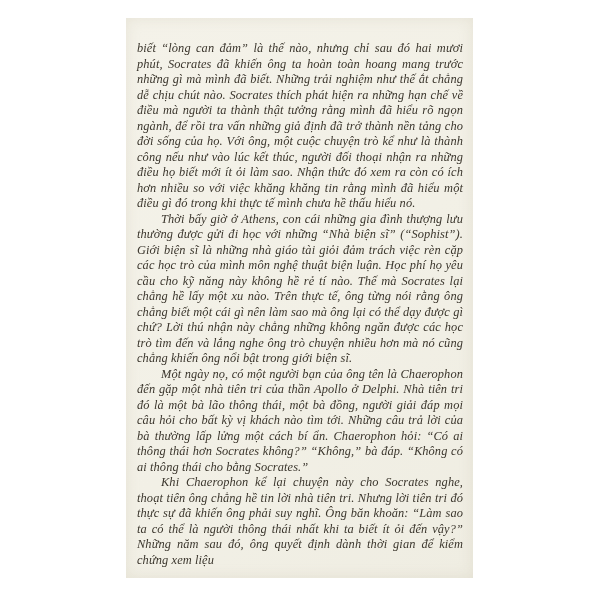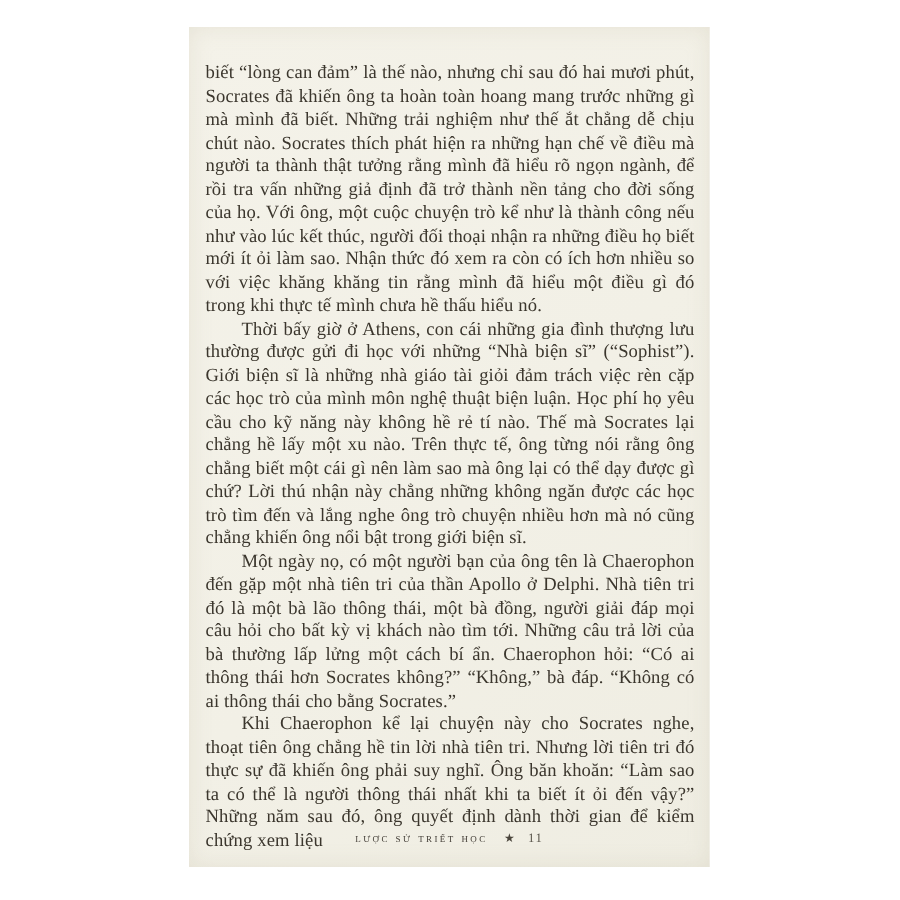--- a/index.html
+++ b/index.html
@@ -34,20 +34,21 @@
     position: absolute;
     left: 11px;
     right: 10px;
     top: 23px;
     color: #3b362d;
     font-size: 12.4px;
     line-height: 15.5px;
     text-align: justify;
     text-justify: inter-word;
     letter-spacing: 0.1px;
+    font-style: italic;
   }
   .text-block p {
     margin: 0;
     padding: 0;
   }
   .text-block p.indent {
     text-indent: 24px;
   }
   
   .page-footer {
@@ -84,20 +85,15 @@
 <div class="canvas">
   <div class="book-page">
 
     <div class="text-block">
         <p class="">biết “lòng can đảm” là thế nào, nhưng chỉ sau đó hai mươi phút, Socrates đã khiến ông ta hoàn toàn hoang mang trước những gì mà mình đã biết. Những trải nghiệm như thế ắt chẳng dễ chịu chút nào. Socrates thích phát hiện ra những hạn chế về điều mà người ta thành thật tưởng rằng mình đã hiểu rõ ngọn ngành, để rồi tra vấn những giả định đã trở thành nền tảng cho đời sống của họ. Với ông, một cuộc chuyện trò kể như là thành công nếu như vào lúc kết thúc, người đối thoại nhận ra những điều họ biết mới ít ỏi làm sao. Nhận thức đó xem ra còn có ích hơn nhiều so với việc khăng khăng tin rằng mình đã hiểu một điều gì đó trong khi thực tế mình chưa hề thấu hiểu nó.</p>
         <p class="indent">Thời bấy giờ ở Athens, con cái những gia đình thượng lưu thường được gửi đi học với những “Nhà biện sĩ” (“Sophist”). Giới biện sĩ là những nhà giáo tài giỏi đảm trách việc rèn cặp các học trò của mình môn nghệ thuật biện luận. Học phí họ yêu cầu cho kỹ năng này không hề rẻ tí nào. Thế mà Socrates lại chẳng hề lấy một xu nào. Trên thực tế, ông từng nói rằng ông chẳng biết một cái gì nên làm sao mà ông lại có thể dạy được gì chứ? Lời thú nhận này chẳng những không ngăn được các học trò tìm đến và lắng nghe ông trò chuyện nhiều hơn mà nó cũng chẳng khiến ông nổi bật trong giới biện sĩ.</p>
         <p class="indent">Một ngày nọ, có một người bạn của ông tên là Chaerophon đến gặp một nhà tiên tri của thần Apollo ở Delphi. Nhà tiên tri đó là một bà lão thông thái, một bà đồng, người giải đáp mọi câu hỏi cho bất kỳ vị khách nào tìm tới. Những câu trả lời của bà thường lấp lửng một cách bí ẩn. Chaerophon hỏi: “Có ai thông thái hơn Socrates không?” “Không,” bà đáp. “Không có ai thông thái cho bằng Socrates.”</p>
         <p class="indent">Khi Chaerophon kể lại chuyện này cho Socrates nghe, thoạt tiên ông chẳng hề tin lời nhà tiên tri. Nhưng lời tiên tri đó thực sự đã khiến ông phải suy nghĩ. Ông băn khoăn: “Làm sao ta có thể là người thông thái nhất khi ta biết ít ỏi đến vậy?” Những năm sau đó, ông quyết định dành thời gian để kiểm chứng xem liệu</p>
       </div>
 
-    <div class="page-footer">
-      <span class="book-title">Lược sử triết học</span>
-      <span class="star">★</span>
-      <span class="page-num">11</span>
-    </div>
 
   </div>
 </div>
 
 </body></html>

